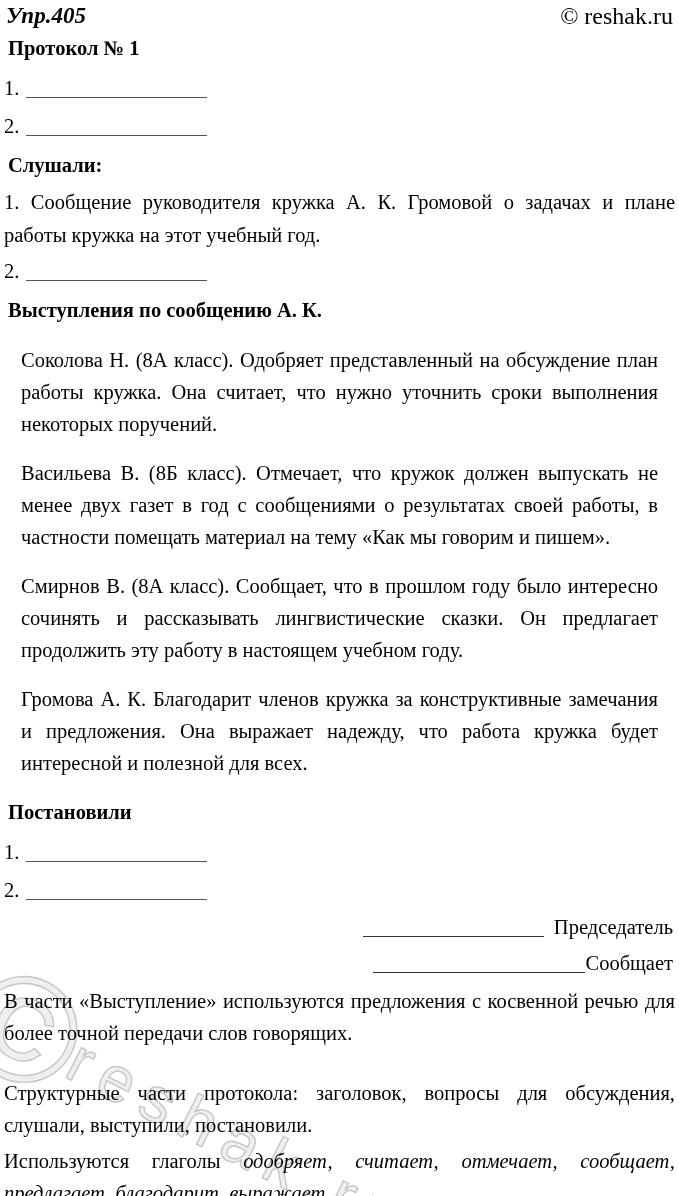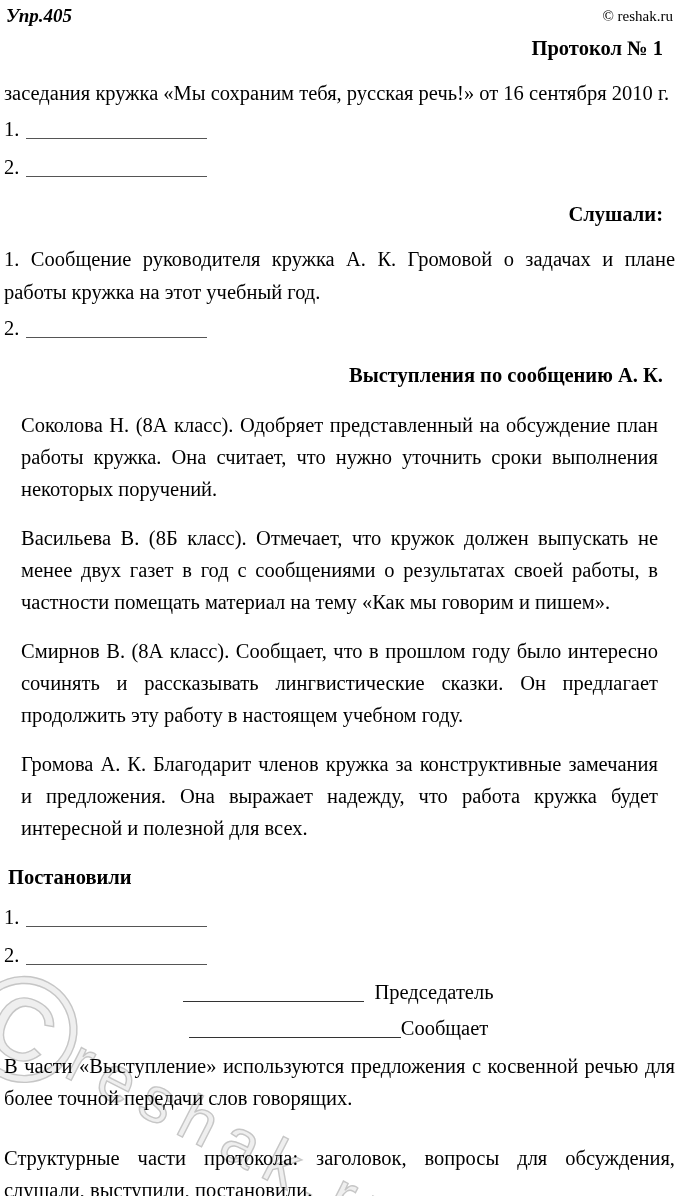--- a/index.html
+++ b/index.html
@@ -11,42 +11,42 @@
     color:#000;
     font-family:"Liberation Serif","DejaVu Serif",serif;
     font-size:20.5px;
     line-height:33px;
   }
   .content{position:relative;z-index:1;padding:0 4px;}
 
   
   .hdr{display:flex;justify-content:space-between;align-items:flex-start;
        padding:3px 2px 0 2px;line-height:26px;}
-  .ex{font-weight:bold;font-style:italic;font-size:19px;}
-  .copy{font-size:15px;}
+  .ex{font-weight:bold;font-style:italic;font-size:23px;}
+  .copy{font-size:24px;}
 
   
-  .h-center{text-align:right;font-weight:bold;margin:12px;}
+  .h-center{text-align:left;font-weight:bold;margin:4px;}
   .h-left{text-align:left;font-weight:bold;margin:4px;}
 
   
   p{margin:0;text-align:justify;}
   .mt3{margin-top:3px;} .mt0{margin-top:0;}
   .speech{line-height:32px;margin:17px;text-align:justify;}
 
   
   .blank-item{line-height:38px;white-space:nowrap;}
   .bl{display:inline-block;border-bottom:1.6px solid #555;height:22px;
       vertical-align:-3px;}
   .bl-num{width:181px;margin-left:7px;}
   .bl-chair{width:181px;border-bottom-color:#333;}
   .bl-sec{width:212px;border-bottom-color:#333;}
 
   
-  .sig{text-align:center;line-height:36px;padding-right:2px;white-space:nowrap;}
+  .sig{text-align:right;line-height:36px;padding-right:2px;white-space:nowrap;}
   .sig-label-gap{margin-left:10px;}
 
   
   .note{line-height:32px;}
   .note-first{margin-top:28px;}
   .note-next{margin-top:4px;}
   .it{font-style:italic;}
 
   
   .watermark{
@@ -71,21 +71,20 @@
 
   <div class="content">
 
     <div class="hdr">
       <span class="ex">Упр.405</span>
       <span class="copy">© reshak.ru</span>
     </div>
 
     <div class="h-center mt3">Протокол № 1</div>
 
-    <p class="mt0">заседания кружка «Мы сохраним тебя, русская речь!» от 16 сентября 2010 г.</p>
 
 
     <div class="blank-item">
       <span>1.</span><span class="bl bl-num"></span>
     </div>
     <div class="blank-item">
       <span>2.</span><span class="bl bl-num"></span>
     </div>
 
     <div class="h-center">Слушали:</div>

